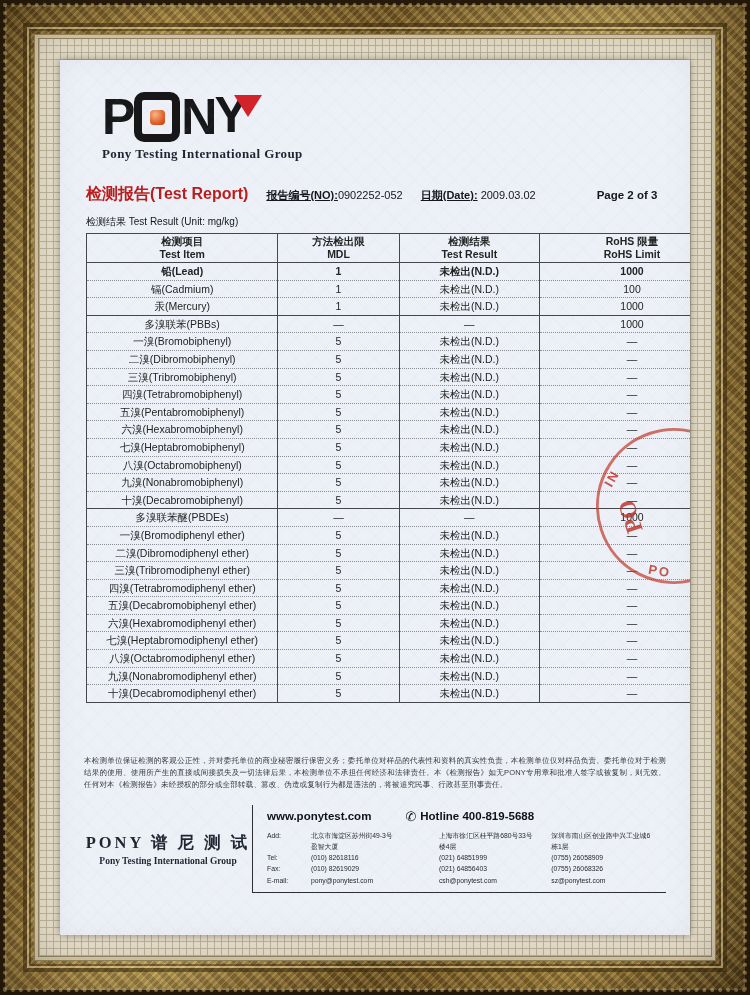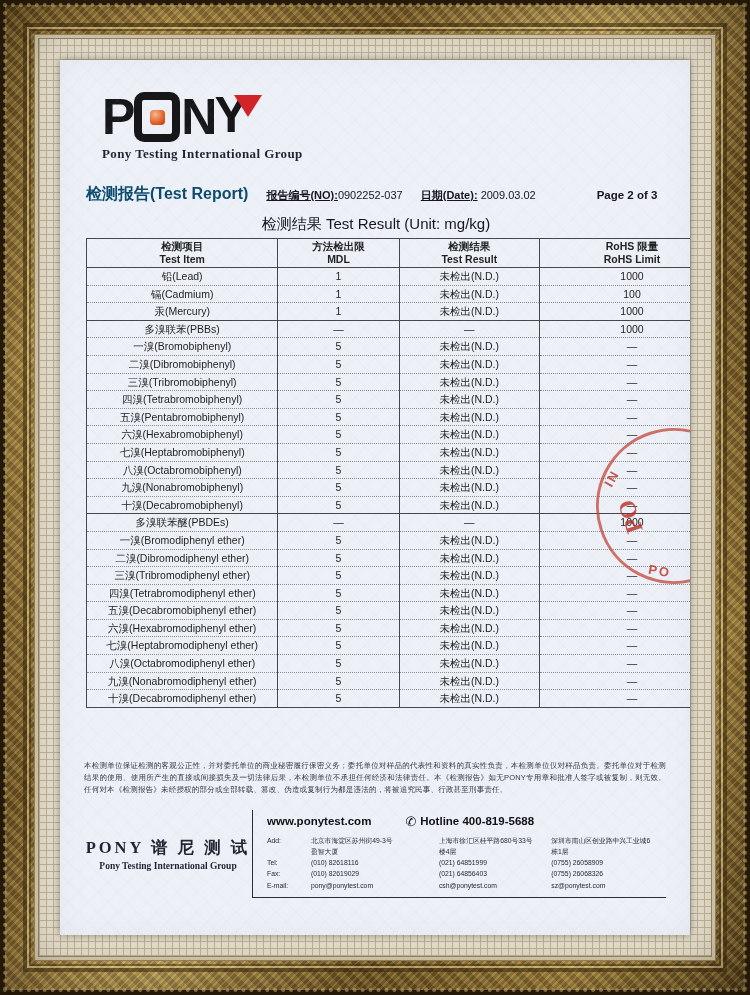--- a/index.html
+++ b/index.html
@@ -48,36 +48,36 @@
   .logo-y{position:relative;width:44px;height:46px;}
   .logo-y .yglyph{position:absolute;left:0;top:-2px;font-weight:900;font-size:50px;line-height:46px;
     color:#17171a;letter-spacing:-3px;}
   .logo-y .ytri{position:absolute;right:-4px;top:1px;width:0;height:0;
     border-left:14px solid transparent;border-right:14px solid transparent;border-top:22px solid #d2232a;}
   .logo-sub{font-family:"Liberation Serif",serif;font-weight:bold;font-size:13px;color:#1d2330;
     margin-top:4px;letter-spacing:.4px;}
 
   
   .title-row{display:flex;align-items:baseline;margin:22px 0 0 2px;white-space:nowrap;}
-  .report-title{font-weight:bold;font-size:16px;color:#0c4a6e;}
+  .report-title{font-weight:bold;font-size:16px;color:#b91c1c;}
   .title-meta{font-size:11px;margin-left:18px;color:#15151a;}
   .title-meta b{font-weight:bold;text-decoration:underline;}
   .page-no{font-size:11.5px;font-weight:bold;margin-left:26px;color:#15151a;padding-left:35px;}
-  .unit-line{font-size:15px;margin:10px 0 4px 2px;color:#15151a;text-align:center;}
+  .unit-line{font-size:10px;margin:10px 0 4px 2px;color:#15151a;}
 
   
   table.report{border-collapse:collapse;width:639px;margin-left:2px;table-layout:fixed;
     border:1.4px solid #45464a;font-size:10.5px;color:#222;}
   table.report col.c1{width:30%;} table.report col.c2{width:19%;}
   table.report col.c3{width:22%;} table.report col.c4{width:29%;}
   table.report th{border:1px solid #45464a;font-weight:bold;padding:1px 0;line-height:13px;font-size:10.5px;}
   table.report td{border-left:1px solid #45464a;border-right:1px solid #45464a;
     text-align:center;height:16.6px;padding:0;line-height:16.6px;white-space:nowrap;overflow:hidden;}
   table.report tbody tr td{border-top:1px dotted #8a8d93;}
-  table.report tbody tr:first-child td{border-top:1px solid #45464a;}
+  table.report tbody tr:first-child td{border-top:1px solid #45464a;font-weight:bold;}
   table.report tbody tr.group td{border-top:1px solid #45464a;}
 
   
   .disclaimer{margin-top:52px;font-size:7.5px;line-height:1.6;text-align:justify;color:#33343a;
     letter-spacing:.2px;}
 
   
   .footer{display:flex;margin-top:14px;align-items:stretch;}
   .f-brand{width:168px;display:flex;flex-direction:column;justify-content:center;align-items:center;}
   .f-brand-cn{font-family:"Liberation Serif",serif;font-weight:bold;font-size:16.5px;color:#1f2430;
@@ -124,21 +124,21 @@
         <span class="logo-y">
           <span class="yglyph">Y</span>
           <span class="ytri"></span>
         </span>
       </div>
       <div class="logo-sub">Pony Testing International Group</div>
     </div>
 
     <div class="title-row">
       <span class="report-title">检测报告(Test Report)</span>
-      <span class="title-meta"><b>报告编号(NO):</b><span>0902252-037</span></span>
+      <span class="title-meta"><b>报告编号(NO):</b><span>0902252-052</span></span>
       <span class="title-meta"><b>日期(Date):</b> <span>2009.03.02</span></span>
       <span class="page-no">Page 2 of 3</span>
     </div>
     <div class="unit-line">检测结果 Test Result (Unit: mg/kg)</div>
 
     <table class="report">
       <colgroup>
           <col class="c1">
           <col class="c2">
           <col class="c3">

